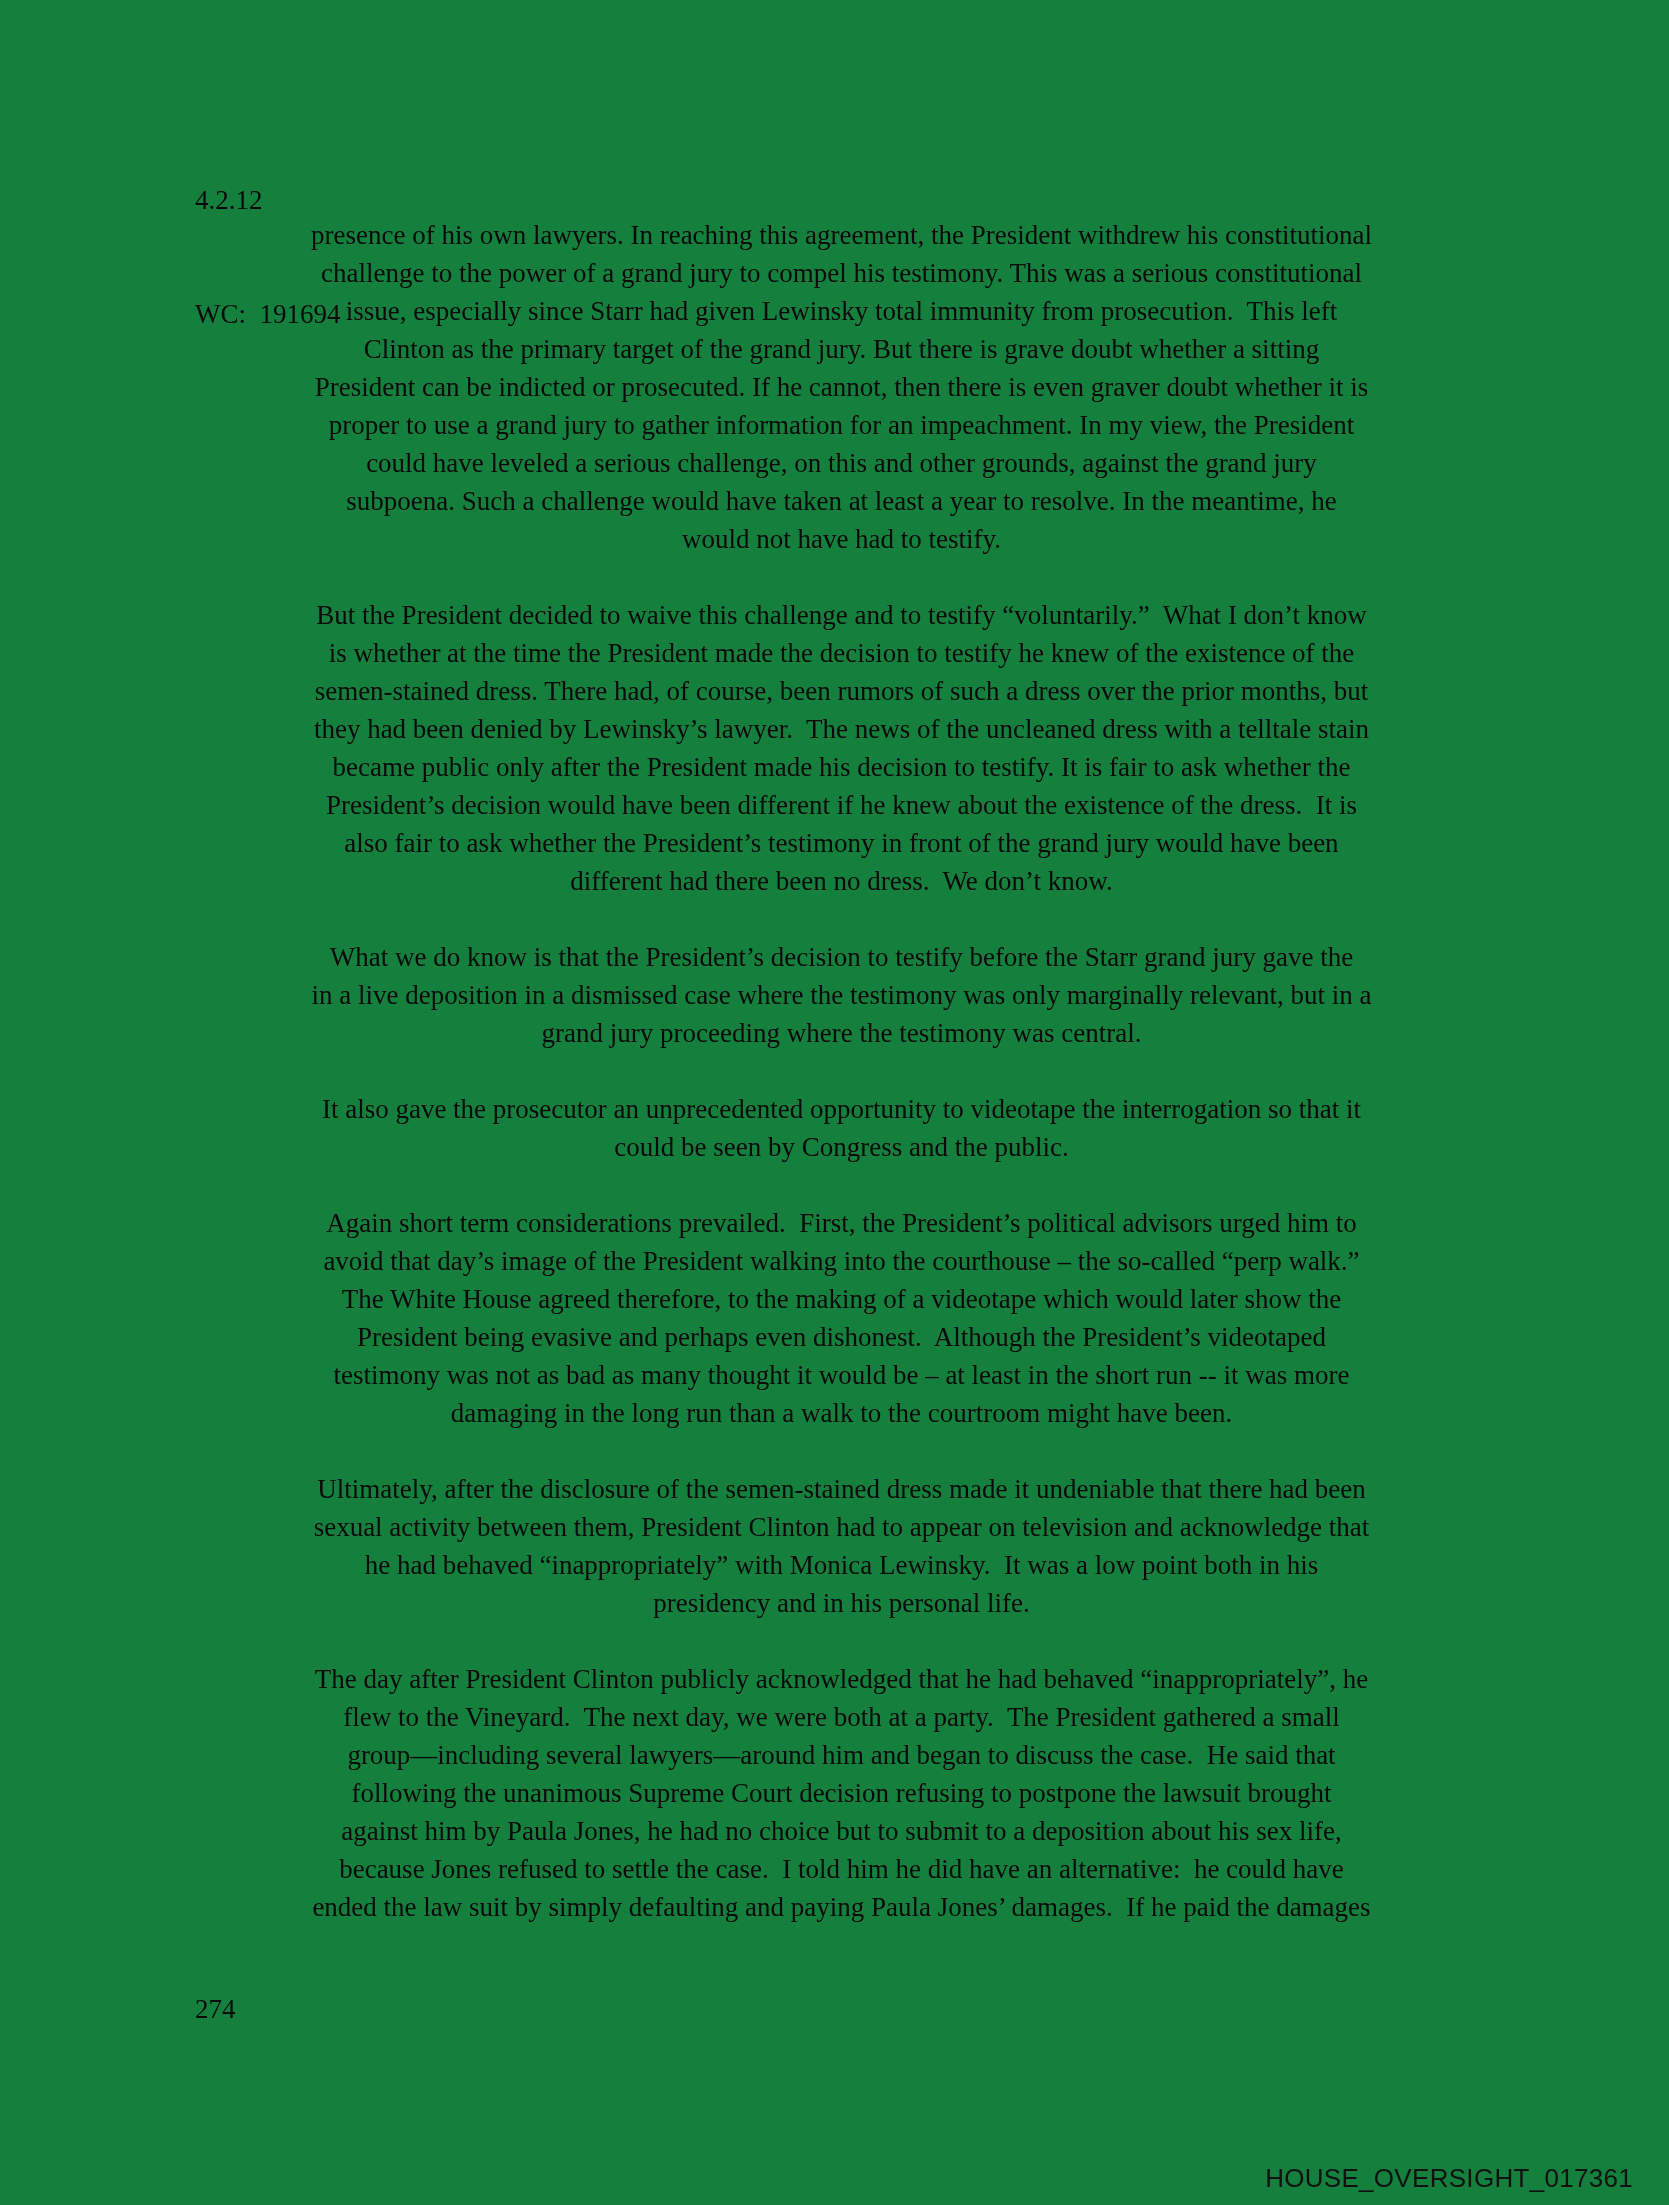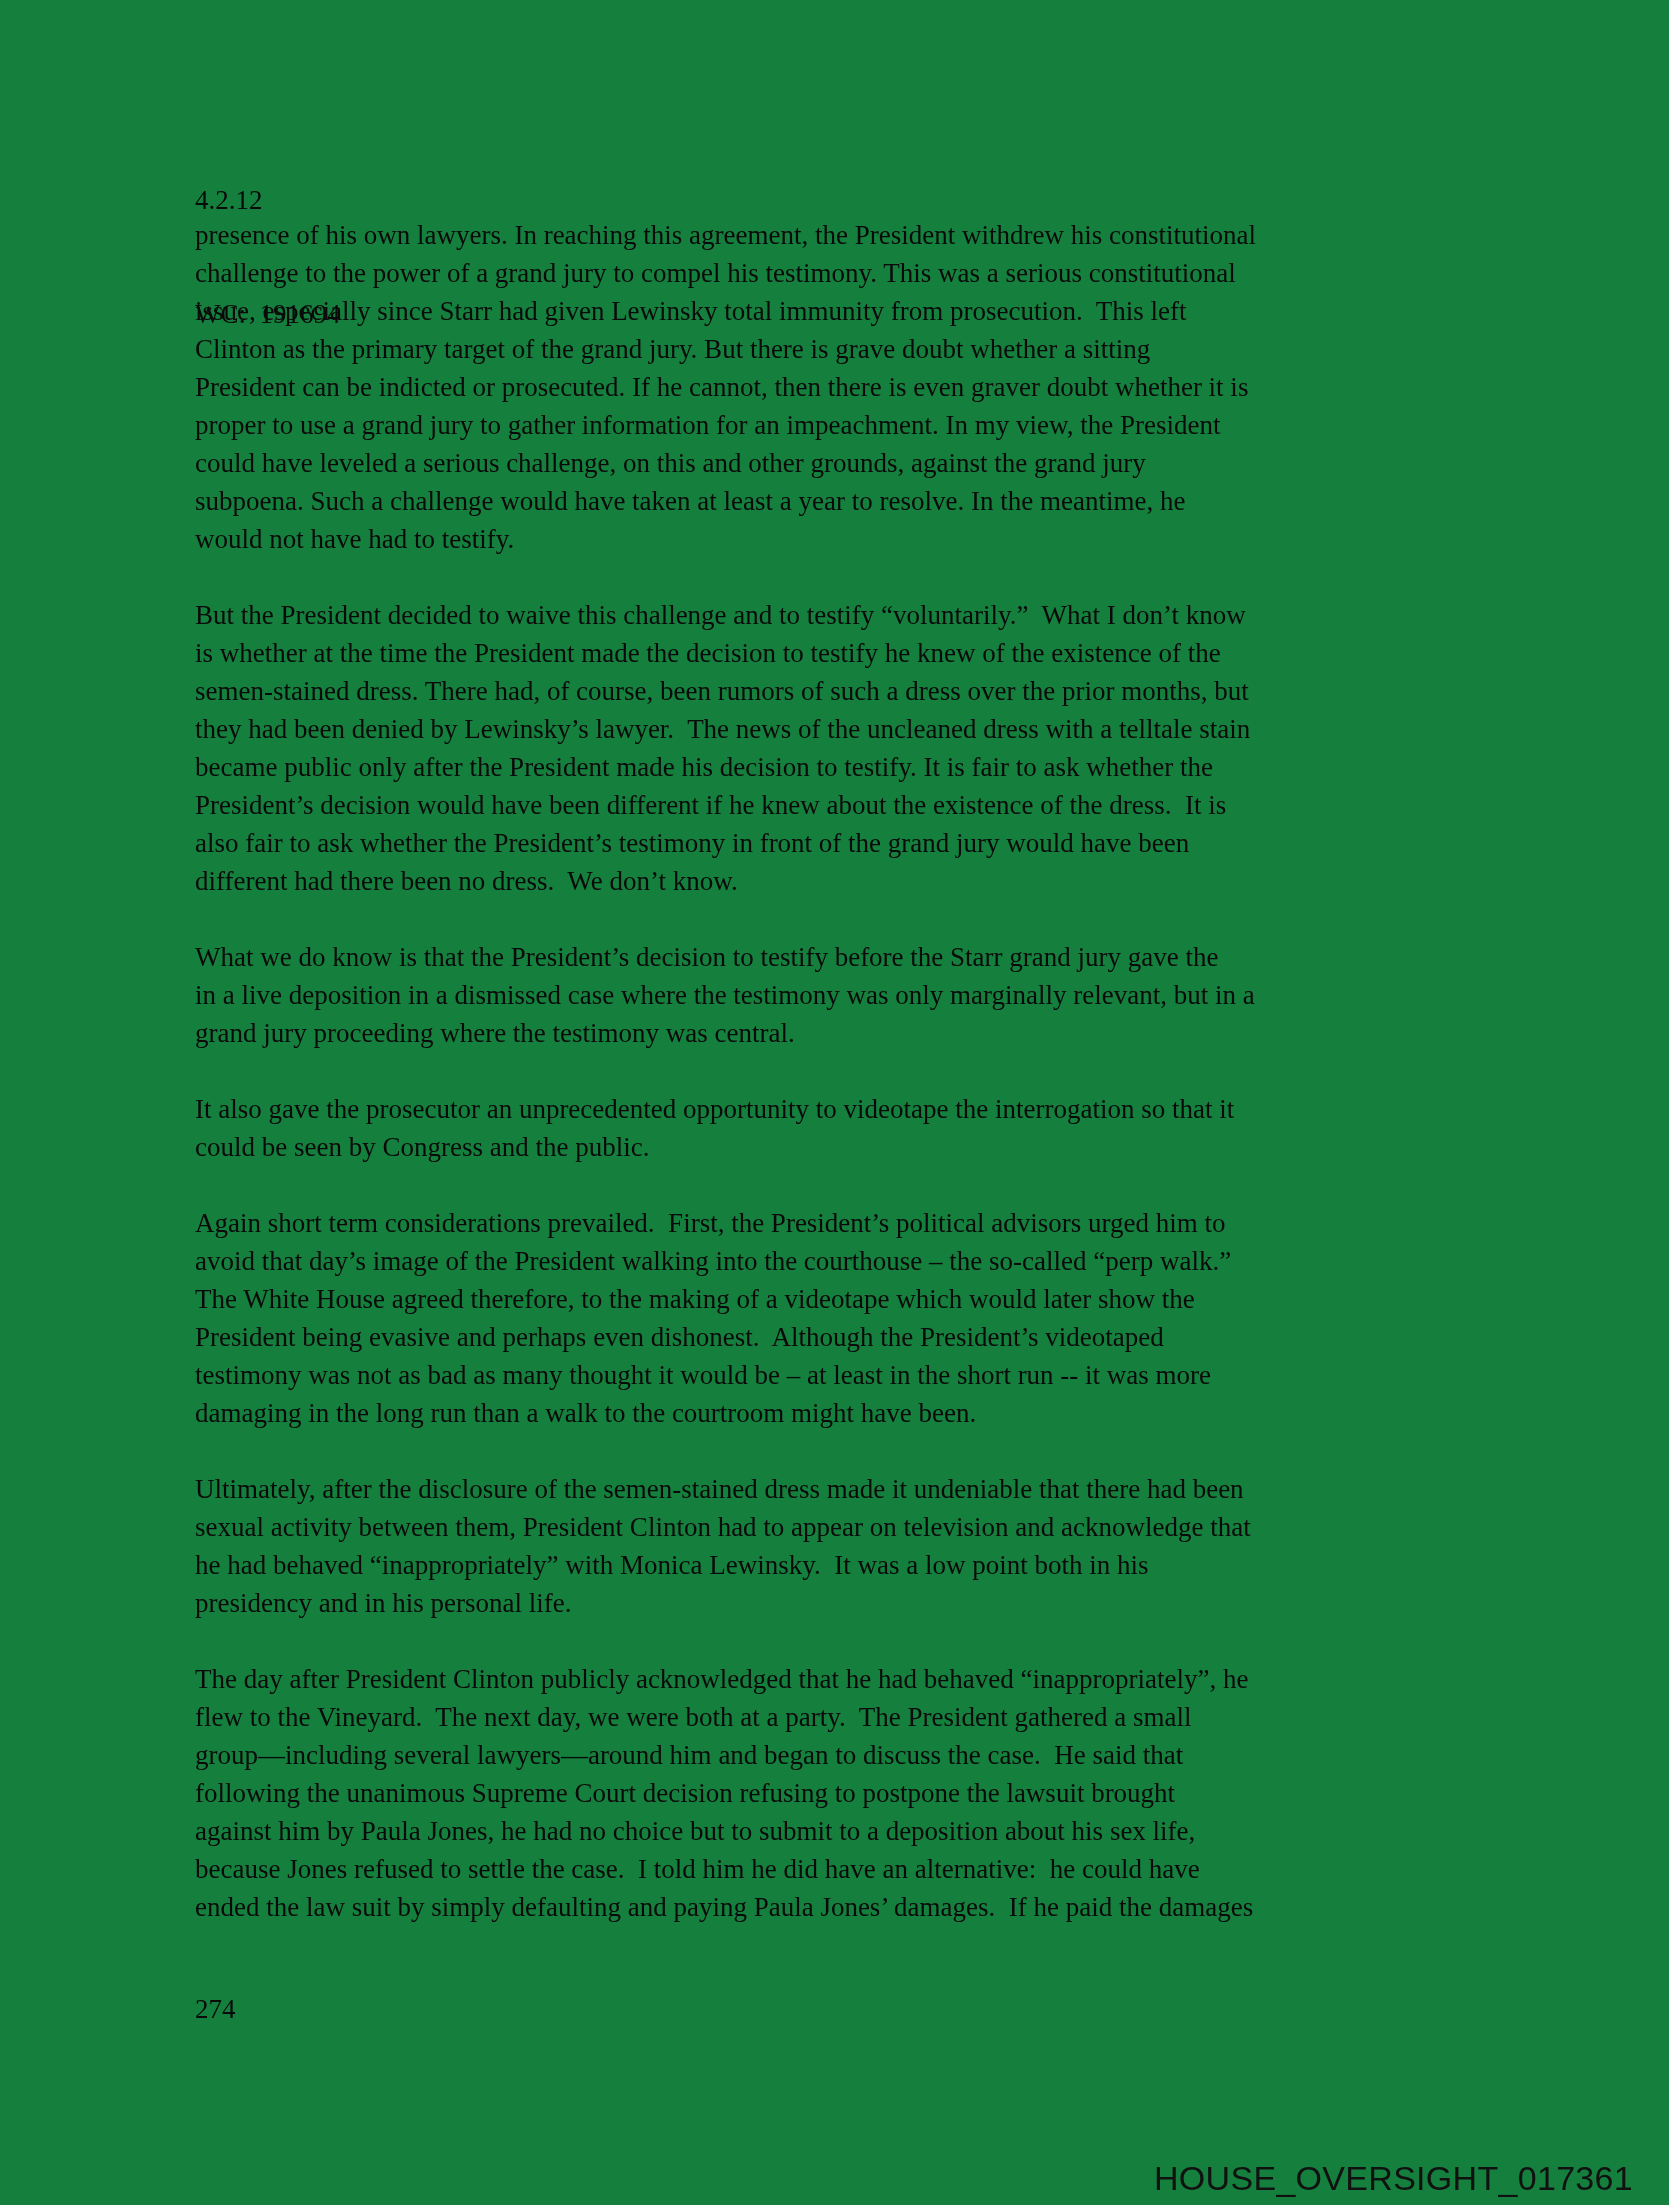--- a/index.html
+++ b/index.html
@@ -27,20 +27,21 @@
   .doc-body {
     position: absolute;
     top: 216px;
     left: 195px;
     width: 1293px;
     font-size: 27px;
     line-height: 38px;
   }
   .paragraph {
     margin: 0 0 38px 0;
+    text-align: center;
   }
   .line {
     white-space: pre;
     height: 38px;
   }
   .u {
     text-underline-offset: 3.9px;
     margin-top: 12px;
   }
   .page-number {
@@ -50,21 +51,21 @@
     width: 1293px;
     text-align: left;
     font-size: 27px;
     line-height: 38px;
   }
   .bates-stamp {
     position: absolute;
     top: 2159px;
     right: 36px;
     font-family: "Liberation Sans", "DejaVu Sans", sans-serif;
-    font-size: 34px;
+    font-size: 26px;
     line-height: 38px;
     color: #111111;
     letter-spacing: 0.3px;
     margin-left: 12px;
   }
 </style>
 </head>
 <body>
 
 <div class="page">

